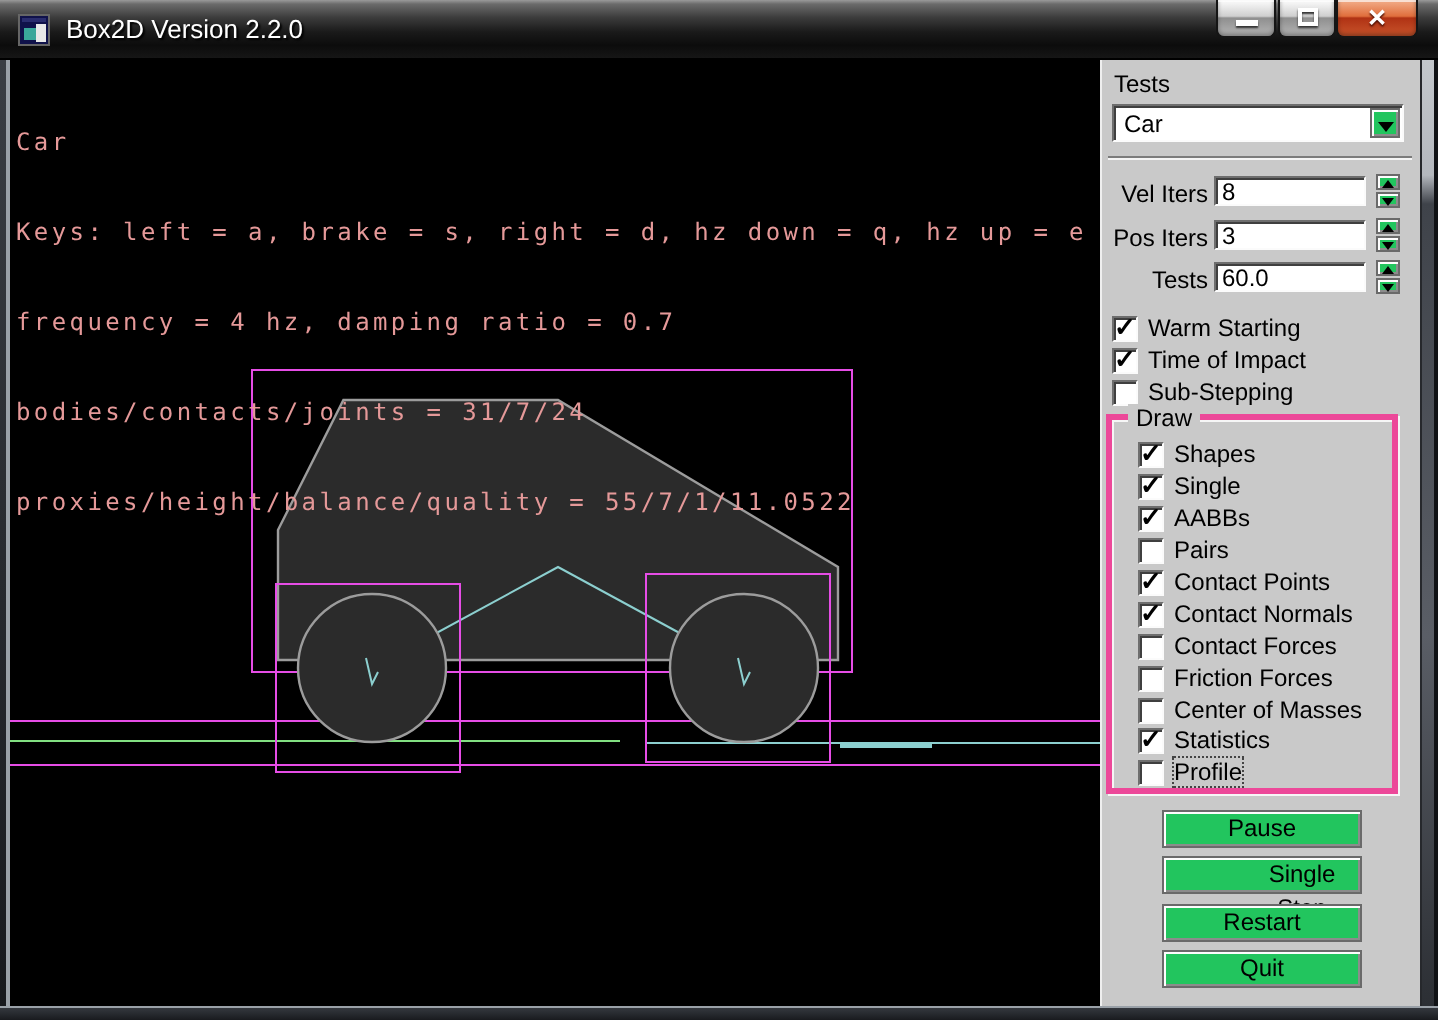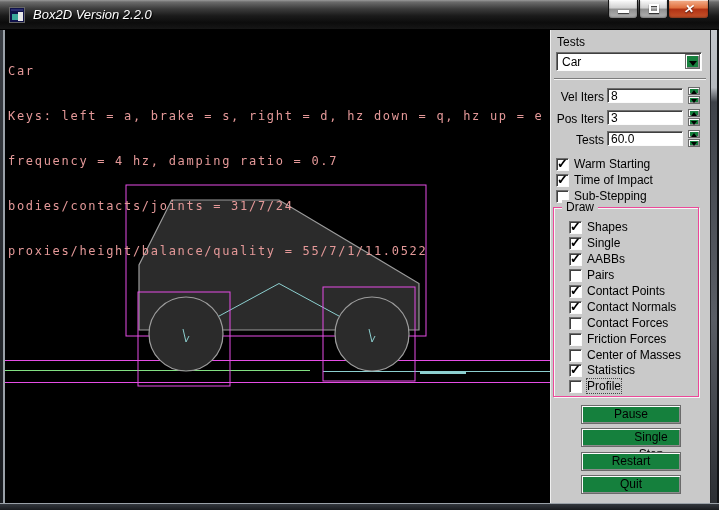--- a/index.html
+++ b/index.html
@@ -2,21 +2,21 @@
 <html><head>
 <meta charset="utf-8">
 <style>
   html,body{margin:0;padding:0;background:#555;}
   *{box-sizing:border-box;}
   .window{position:relative;width:719px;height:510px;background:#1b1e23;overflow:hidden;
           font-family:"Liberation Sans",sans-serif;box-shadow:0 0 0 1px #000;}
   
   .titlebar{position:absolute;left:0;top:0;width:719px;height:30px;
     background:linear-gradient(180deg,#9a9a9a 0%,#6b6b6b 7%,#3c3c3c 30%,#1a1a1a 55%,#0c0c0c 78%,#161616 100%);
-    border-bottom:1px solid #000;font-style:italic;}
+    border-bottom:1px solid #000;}
   .app-icon{position:absolute;left:9px;top:7px;width:16px;height:16px;background:#10124a;border:1px solid #666;}
   .app-icon .bar{position:absolute;left:1px;top:1px;width:12px;height:2px;background:#2a2d6e;}
   .app-icon .pane{position:absolute;right:1px;top:4px;width:5px;height:9px;background:#e8e8e8;}
   .app-icon .teal{position:absolute;left:2px;bottom:2px;width:6px;height:6px;background:#3aa79a;}
   .title-text{position:absolute;left:33px;top:7px;color:#ffffff;font-size:13px;
     text-shadow:1px 1px 1px #000;white-space:nowrap;}
   .capbtn{position:absolute;top:0;height:19px;border:1px solid #151515;border-top:none;
     border-radius:0 0 4px 4px;box-shadow:inset 0 1px 0 rgba(255,255,255,.65), inset 0 -1px 2px rgba(0,0,0,.35);}
   .capbtn.min{left:608px;width:30px;background:linear-gradient(180deg,#fdfdfd,#cfcfcf 45%,#8f8f8f 50%,#b5b5b5);}
   .capbtn.max{left:639px;width:29px;background:linear-gradient(180deg,#fdfdfd,#cfcfcf 45%,#8f8f8f 50%,#b5b5b5);}
@@ -37,21 +37,21 @@
   .canvas{position:absolute;left:5px;top:30px;width:545px;height:473px;background:#000;overflow:hidden;}
   .stats{position:absolute;left:3px;top:4px;color:#e59999;font-family:"DejaVu Sans Mono",monospace;
     font-size:12px;line-height:15px;letter-spacing:1.7px;white-space:pre;}
   .scene{position:absolute;left:0;top:0;}
   
   .panel{position:absolute;left:550px;top:30px;width:160px;height:473px;background:#c9c9c9;
     border-left:1px solid #efefef;color:#000;font-size:12px;}
   .plabel{position:absolute;white-space:nowrap;}
   .sunken{border:1px solid;border-color:#6e6e6e #fbfbfb #fbfbfb #6e6e6e;background:#fff;
     box-shadow:inset 1px 1px 0 #3f3f3f;}
-  .raised{border:1px solid #6a6a6a;background:#15803d;
+  .raised{border:1px solid #6a6a6a;background:#22c55e;
     box-shadow:inset 1px 1px 0 #fdfdfd, inset -1px -1px 0 #8c8c8c;}
   .dropdown{position:absolute;left:5px;top:22px;width:146px;height:19px;cursor:default;}
   .dropdown .dtext{position:absolute;left:5px;top:2px;font-size:12px;}
   .dropdown .dbtn{position:absolute;right:1px;top:1px;width:15px;height:15px;}
   .tri-down{position:absolute;left:3px;top:6px;width:0;height:0;
     border-left:4px solid transparent;border-right:4px solid transparent;border-top:5px solid #000;}
   .separator{position:absolute;left:3px;top:48px;width:152px;height:2px;
     border-top:1px solid #7c7c7c;border-bottom:1px solid #f5f5f5;}
   .field-label{position:absolute;width:53px;text-align:right;}
   .field-input{position:absolute;left:56px;width:76px;height:15px;font-family:"Liberation Sans",sans-serif;
@@ -64,21 +64,21 @@
   .tri-d{position:absolute;left:2px;top:2px;width:0;height:0;border-left:3px solid transparent;
     border-right:3px solid transparent;border-top:4px solid #000;}
   .cbrow{position:absolute;display:flex;align-items:center;height:14px;cursor:default;}
   .cbox{position:relative;width:13px;height:13px;background:#fff;border:1px solid;
     border-color:#6e6e6e #fbfbfb #fbfbfb #6e6e6e;box-shadow:inset 1px 1px 0 #3f3f3f;flex:0 0 13px;}
   .cbox .check{display:none;position:absolute;left:0px;top:-3px;font-size:13px;font-weight:bold;color:#000;}
   .cbrow.checked .cbox .check{display:block;}
   .cbrow .cblabel{margin-left:5px;white-space:nowrap;}
   .cbrow .cblabel.focused{outline:1px dotted #444;outline-offset:0px;}
   .groupbox{position:absolute;left:2px;top:177px;width:146px;height:190px;
-    border:1px solid #ec4899;box-shadow:1px 1px 0 #f6f6f6, inset 1px 1px 0 #f6f6f6;}
+    border:3px solid #ec4899;box-shadow:1px 1px 0 #f6f6f6, inset 1px 1px 0 #f6f6f6;}
   .grouptitle{position:absolute;left:8px;top:-8px;background:#c9c9c9;padding:0 4px;}
   .pbtn{position:absolute;left:30px;width:100px;height:19px;text-align:center;line-height:17px;
     font-size:12px;cursor:default;}
 </style>
 </head>
 <body>
 
 <div class="window">
 
   <div class="titlebar">

